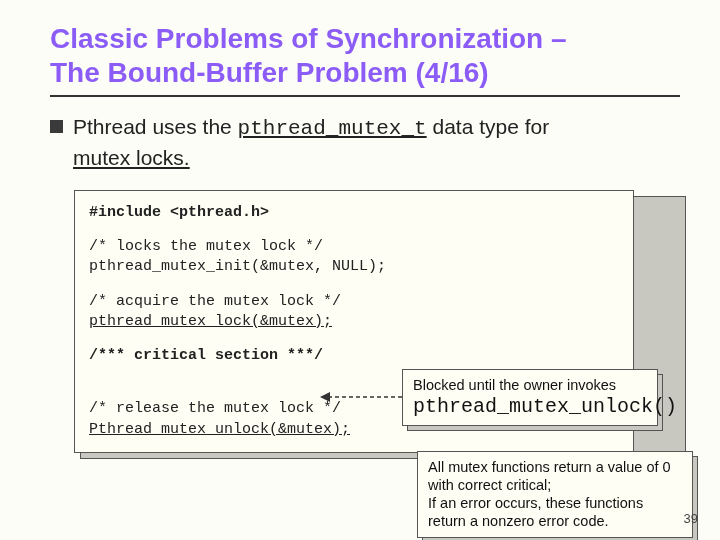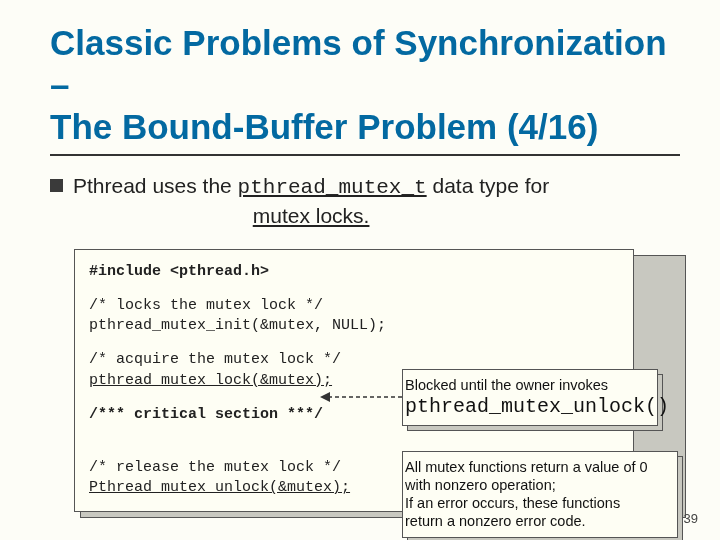--- a/index.html
+++ b/index.html
@@ -13,39 +13,38 @@
   }
   .slide {
     width: 720px;
     height: 540px;
     background: #fdfdf7;
     position: relative;
     box-sizing: border-box;
     padding: 22px 40px 0 50px;
   }
   .title {
-    font-size: 35px;
+    font-size: 28px;
     line-height: 1.2;
-    color: #0369a1;
+    color: #8b5cf6;
     margin: 0 0 4px 0;
   }
   .title-rule {
     border: none;
     border-top: 2px solid #333;
     margin: 6px 0 16px 0;
   }
   .bullet-row {
     display: flex;
     align-items: flex-start;
     gap: 10px;
     font-size: 21px;
     color: #222;
     line-height: 1.35;
     margin-bottom: 18px;
-    text-align: center;
   }
   .bullet-box {
     width: 13px;
     height: 13px;
     background: #3a3a3a;
     margin-top: 7px;
     flex: 0 0 auto;
   }
   .mono {
     font-family: "Courier New", monospace;
@@ -87,21 +86,21 @@
   .callout .shadow {
     position: absolute;
     top: 5px; left: 5px; right: -5px; bottom: -5px;
     background: #c8c8c0;
     border: 1px solid #555;
   }
   .callout .inner {
     position: relative;
     background: #fefef4;
     border: 1px solid #555;
-    padding: 6px 2px;
+    padding: 6px 10px;
   }
   .callout .mono { font-family: "Courier New", monospace; font-size: 20px; }
   .arrow-svg {
     position: absolute;
     overflow: visible;
     pointer-events: none;
   }
   .pagenum {
     position: absolute;
     right: 22px;
@@ -149,25 +148,25 @@
       <span>Blocked until the owner invokes</span><br>
       <span class="mono">pthread_mutex_unlock()</span>
     </div>
   </div>
 
   <svg class="arrow-svg" style="left:320px; top:390px;" width="85" height="14">
     <line x1="82" y1="7" x2="8" y2="7" stroke="#333" stroke-width="1.4" stroke-dasharray="4 3"></line>
     <polygon points="0,7 10,2 10,12" fill="#333"></polygon>
   </svg>
 
-  <div class="callout" style="left:402px; top:451px; width:276px;">
+  <div class="callout" style="left:417px; top:451px; width:276px;">
     <div class="shadow"></div>
     <div class="inner">
       <span>All mutex functions return a value of 0</span><br>
-      <span>with nonzero operation;</span><br>
+      <span>with correct critical;</span><br>
       <span>If an error occurs, these functions</span><br>
       <span>return a nonzero error code.</span>
     </div>
   </div>
 
   <div class="pagenum">39</div>
 
 </div>
 
 </body></html>

